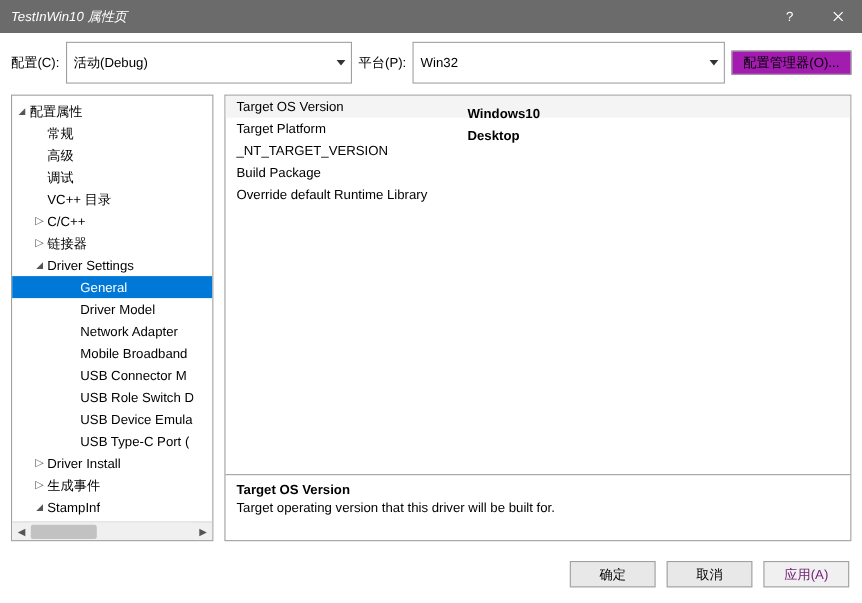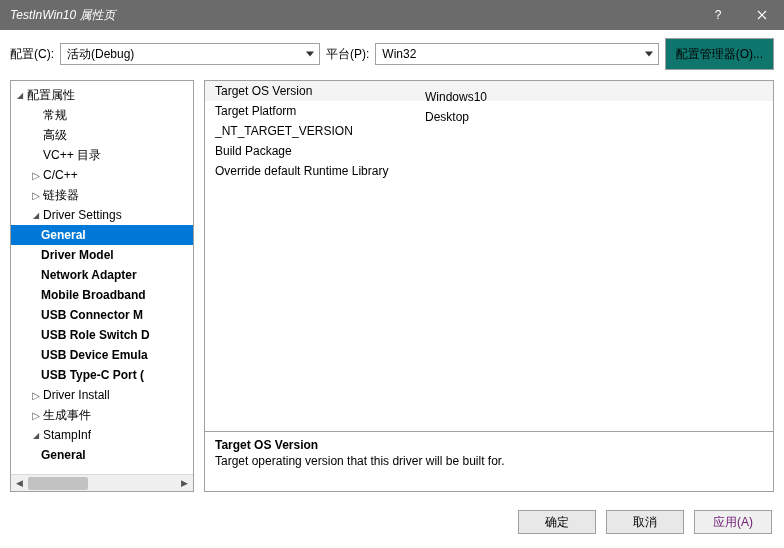--- a/index.html
+++ b/index.html
@@ -4,50 +4,50 @@
 <style>
 * { box-sizing: border-box; margin: 0; padding: 0; font-family: "Microsoft YaHei", "Segoe UI", sans-serif; font-size: 12px; }
 body { background: #fff; width: 784px; height: 548px; overflow: hidden; display: flex; flex-direction: column; }
 
 .titlebar { background: #6b6b6b; color: #fff; height: 30px; display: flex; align-items: center; padding-left: 10px; }
 .titlebar .title { flex: 1; font-style: italic; }
 .titlebar .btn { width: 44px; height: 30px; display: flex; align-items: center; justify-content: center; cursor: pointer; }
 
 .toolbar { display: flex; align-items: center; padding: 8px 10px; gap: 6px; }
 .toolbar label { white-space: nowrap; }
-.toolbar select, .toolbar .combo { height: 22px; border: 1px solid #a0a0a0; background: #fff; padding: 0 20px 0 6px; appearance: none; position: relative; }
+.toolbar select, .toolbar .combo { height: 38px; border: 1px solid #a0a0a0; background: #fff; padding: 0 20px 0 6px; appearance: none; position: relative; }
 .combo-wrap { position: relative; display: inline-block; }
 .combo-wrap::after { content: ""; position: absolute; right: 6px; top: 50%; transform: translateY(-50%); border-left: 4px solid transparent; border-right: 4px solid transparent; border-top: 5px solid #333; pointer-events: none; }
-.toolbar .cfgbtn { height: 32px; padding: 0 10px; border: 1px solid #a0a0a0; background: #0f766e; cursor: pointer; }
+.toolbar .cfgbtn { height: 22px; padding: 0 10px; border: 1px solid #a0a0a0; background: #a21caf; cursor: pointer; }
 
 .main { flex: 1; display: flex; padding: 2px 10px 8px 10px; gap: 10px; min-height: 0; }
 
 .tree-pane { width: 184px; border: 1px solid #a0a0a0; display: flex; flex-direction: column; overflow: hidden; }
 .tree { flex: 1; overflow: hidden; padding: 4px 0; }
 .tree-row { height: 20px; display: flex; align-items: center; padding-left: 4px; white-space: nowrap; cursor: default; }
 .tree-row.selected { background: #0078d7; color: #fff; }
 .tree-row .arrow { width: 14px; display: inline-flex; justify-content: center; color: #555; font-size: 10px; }
 .tree-row.selected .arrow { color: #fff; }
 .tree-row .arrow.placeholder { visibility: hidden; }
 .tree-label { overflow: hidden; text-overflow: ellipsis; }
 .ind0 { padding-left: 2px; }
 .ind1 { padding-left: 18px; }
-.ind2 { padding-left: 16px; font-weight: bold; }
+.ind2 { padding-left: 48px; }
 
 .hscroll { height: 17px; background: #f0f0f0; border-top: 1px solid #dadada; display: flex; align-items: center; }
 .hscroll .arrow-btn { width: 17px; height: 17px; display: flex; align-items: center; justify-content: center; color: #555; font-size: 9px; }
 .hscroll .track { flex: 1; height: 17px; background: #f0f0f0; position: relative; }
 .hscroll .thumb { position: absolute; left: 0; top: 2px; bottom: 2px; width: 60px; background: #c2c2c2; border-radius: 2px; }
 
 .content-pane { flex: 1; display: flex; flex-direction: column; border: 1px solid #a0a0a0; }
 .props { flex: 1; overflow: auto; }
 .prop-row { display: flex; height: 20px; align-items: center; padding-left: 10px; border-bottom: 1px solid transparent; }
 .prop-row:first-child { background: #f4f4f4; }
 .prop-key { width: 210px; }
-.prop-val { font-weight: normal; margin-top: 12px; }
+.prop-val { font-weight: bold; margin-top: 12px; }
 .prop-row:nth-child(3) .prop-val,
 .prop-row:nth-child(4) .prop-val,
 .prop-row:nth-child(5) .prop-val { font-weight: normal; }
 
 .desc { border-top: 1px solid #a0a0a0; padding: 6px 10px 10px 10px; height: 60px; }
 .desc .desc-title { font-weight: bold; margin-bottom: 2px; }
 
 .footer { display: flex; justify-content: flex-end; align-items: center; gap: 10px; padding: 10px 12px 14px 0; }
 .footer button { width: 78px; height: 24px; border: 1px solid #a0a0a0; background: #e8e8e8; cursor: pointer; }
 .footer button.disabled { color: #701a75; background: #f0f0f0; cursor: default; }
@@ -87,20 +87,24 @@
         <div class="tree-row ind1">
           <span class="arrow placeholder">◢</span>
           <span class="tree-label">常规</span>
         </div>
         <div class="tree-row ind1">
           <span class="arrow placeholder">◢</span>
           <span class="tree-label">高级</span>
         </div>
         <div class="tree-row ind1">
           <span class="arrow placeholder">◢</span>
+          <span class="tree-label">调试</span>
+        </div>
+        <div class="tree-row ind1">
+          <span class="arrow placeholder">◢</span>
           <span class="tree-label">VC++ 目录</span>
         </div>
         <div class="tree-row ind1">
           <span class="arrow">▷</span>
           <span class="tree-label">C/C++</span>
         </div>
         <div class="tree-row ind1">
           <span class="arrow">▷</span>
           <span class="tree-label">链接器</span>
         </div>

